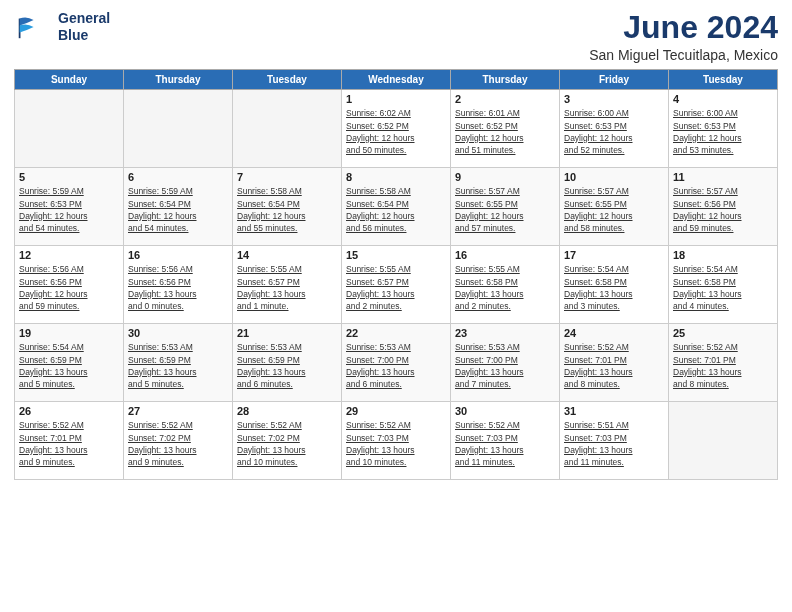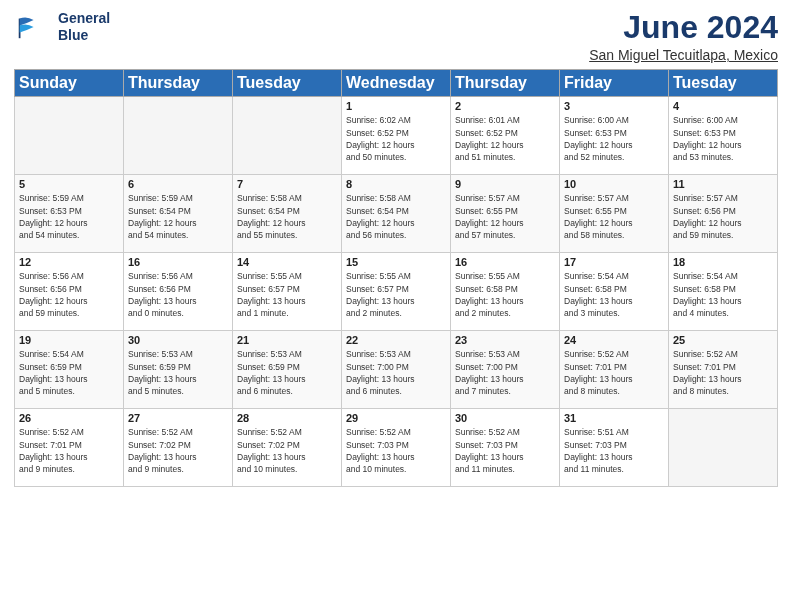--- a/index.html
+++ b/index.html
@@ -42,34 +42,33 @@
     .main-title {
       font-size: 32px;
       font-weight: bold;
       color: #1a3a6b;
       line-height: 1.1;
     }
     .subtitle {
       font-size: 14px;
       color: #333;
       margin-top: 2px;
-      text-decoration: underline;
     }
     .calendar-table {
       width: 100%;
       border-collapse: collapse;
       table-layout: fixed;
     }
     .calendar-table th {
       background-color: #2a6db5;
       color: #fff;
-      font-size: 16px;
+      font-size: 10px;
       font-weight: bold;
       padding: 4px 4px;
-      text-align: left;
+      text-align: center;
       border: 1px solid #aaa;
     }
     .calendar-table td {
       border: 1px solid #ccc;
       vertical-align: top;
       padding: 3px 4px;
       height: 78px;
       font-size: 9px;
       color: #333;
       background: #fff;
@@ -84,20 +83,21 @@
       font-size: 11px;
       font-weight: bold;
       color: #222;
       display: block;
       margin-bottom: 2px;
     }
     .day-info {
       font-size: 8.5px;
       color: #333;
       line-height: 1.45;
+      text-decoration: underline;
     }
   </style>
 </head>
 <body>
 
 <div class="page">
   <div class="header">
     <div class="logo">
       <svg class="logo-icon" viewBox="0 0 40 40">
 

